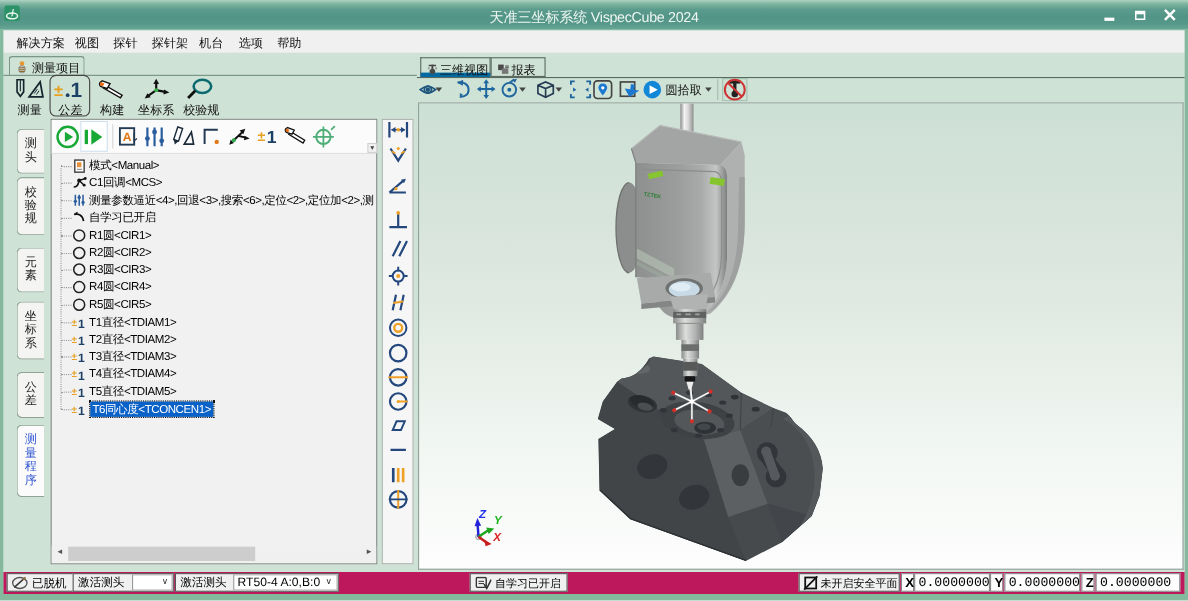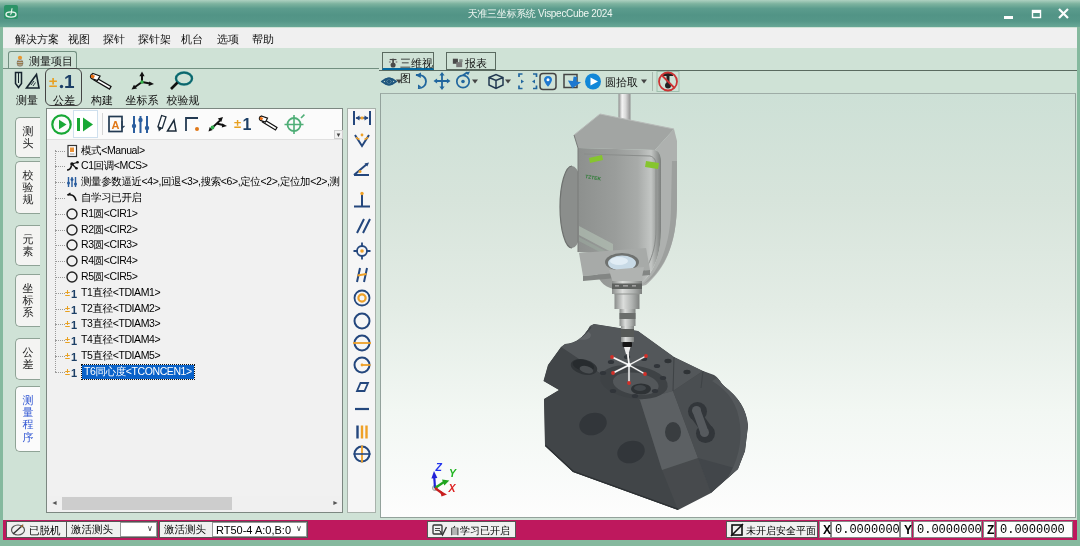--- a/index.html
+++ b/index.html
@@ -3,21 +3,21 @@
 <meta charset="utf-8">
 <style>
 * { margin:0; padding:0; box-sizing:border-box; }
 html,body { width:1080px; height:546px; overflow:hidden; font-family:"Liberation Sans",sans-serif; }
 #win { position:relative; width:1080px; height:546px; background:#cfe2d6; }
 .abs { position:absolute; }
 
 
 #titlebar { position:absolute; left:0; top:0; width:1080px; height:27px;
   background:linear-gradient(180deg,#aed1c1 0%,#7db39f 14%,#5b9c8d 32%,#529486 55%,#559788 78%,#68a796 100%); }
-#titletext { position:absolute; left:0; top:7px; width:1080px; text-align:center; color:#eef6f1; font-size:10px; letter-spacing:-0.3px; }
+#titletext { position:absolute; left:0; top:7px; width:1080px; text-align:center; color:#eef6f1; font-size:13px; letter-spacing:-0.3px; }
 #appicon { position:absolute; left:4px; top:5px; width:14px; height:14px; background:#2b9367; border-radius:2px; }
 .winbtn { position:absolute; top:0; height:27px; width:30px; color:#fff; text-align:center; }
 
 
 #menubar { position:absolute; left:3px; top:28px; width:1074px; height:20px; background:#f0f0f0; }
 .mi { position:absolute; top:4px; font-size:11px; color:#111; }
 
 
 #leftpanel { position:absolute; left:3px; top:48px; width:376px; height:472px; background:#cfe2d6; }
 #lp-tab { position:absolute; left:5px; top:3px; width:69px; height:18px; border:1px solid #728f80; border-bottom:none; border-radius:3px 3px 0 0; font-size:11px; color:#111; }
@@ -406,21 +406,21 @@
       <svg class="gi" style="top:335px">
           <circle cx="11" cy="10" r="7.5" fill="none" stroke="#24477d" stroke-width="2"></circle>
           <path d="M11 1.5 v17" stroke="#efa127" stroke-width="1.8"></path>
           <path d="M2.5 10 h17" stroke="#24477d" stroke-width="1.6"></path>
         </svg>
     </div>
   </div>
 
   <div id="rightpanel">
     <div id="rtabline"></div>
-    <div class="rtab" style="left:3px;width:52px;border-bottom:2px solid #0369a1">
+    <div class="rtab" style="left:3px;width:64px;border-bottom:4px solid #0369a1">
       <svg class="abs" style="left:5px;top:4px" width="11" height="11" viewBox="0 0 13 13">
           <circle cx="6" cy="9.5" r="3" fill="#4a4a4a"></circle>
           <rect x="5" y="2" width="2" height="5" fill="#4a4a4a"></rect>
           <path d="M2 3 h8" stroke="#4a4a4a" stroke-width="1.4"></path>
           <circle cx="2.2" cy="6" r="1.2" fill="#999"></circle>
           <circle cx="10" cy="6" r="1.2" fill="#999"></circle>
         </svg>
       <span class="abs" style="left:17px;top:3px">三维视图</span>
     </div>
     <div class="rtab" style="left:67px;width:50px">

